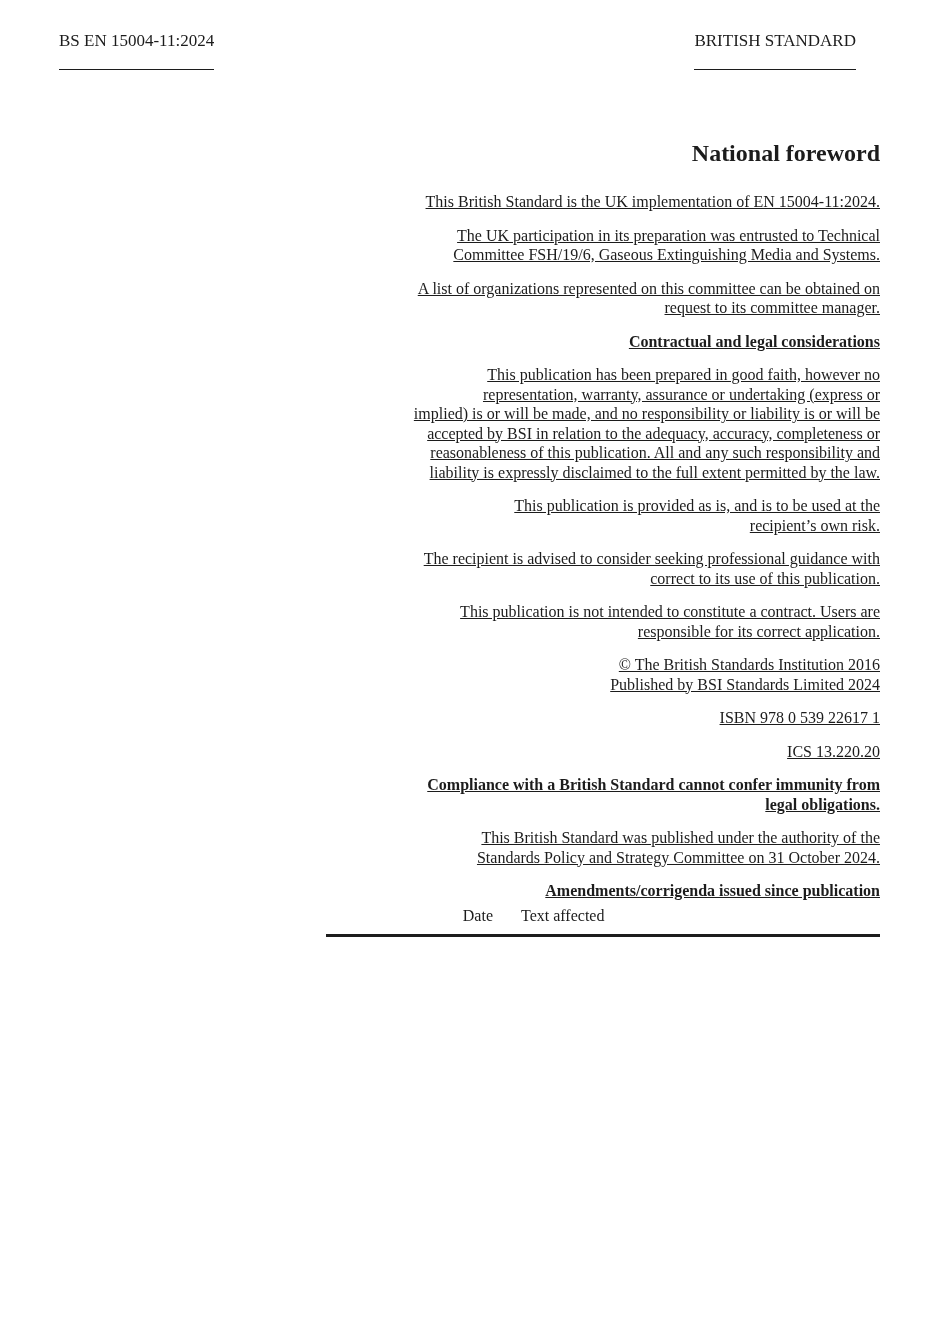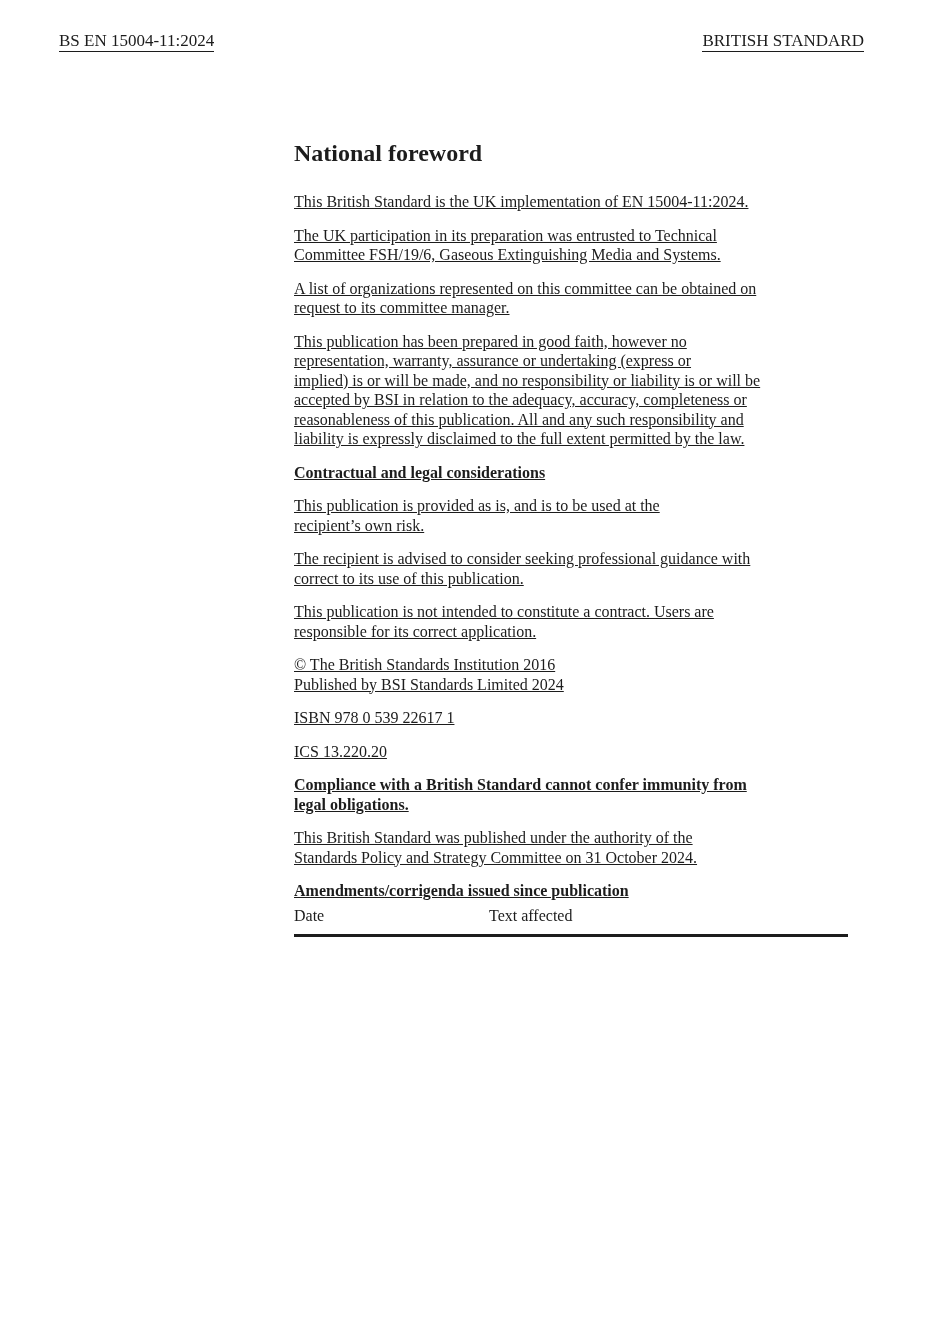--- a/index.html
+++ b/index.html
@@ -14,32 +14,33 @@
     background: #ffffff;
     font-family: "Liberation Serif", "DejaVu Serif", serif;
     color: #1c1c1c;
     overflow: hidden;
   }
   .running-head {
     position: absolute;
     top: 30px;
     font-size: 17px;
     line-height: 21px;
-    padding-bottom: 0;
+    padding-bottom: 18px;
     border-bottom: 1.5px solid #1c1c1c;
     white-space: nowrap;
   }
   .head-left  { left: 59px; }
-  .head-right { right: 86px; }
+  .head-right { right: 94px; }
 
   .content {
     position: absolute;
-    left: 294px;
+    left: 326px;
     top: 139px;
     width: 554px;
+    text-align: right;
   }
   h1.title {
     font-size: 24px;
     font-weight: bold;
     margin: 0 0 24px 0;
     line-height: 29px;
   }
   p.para {
     font-size: 16px;
     line-height: 19.5px;
@@ -79,28 +80,28 @@
     <h1 class="title">National foreword</h1>
 
     <p class="para">This British Standard is the UK implementation of EN 15004-11:2024.</p>
 
     <p class="para">The UK participation in its preparation was entrusted to Technical
 Committee FSH/19/6, Gaseous Extinguishing Media and Systems.</p>
 
     <p class="para">A list of organizations represented on this committee can be obtained on
 request to its committee manager.</p>
 
+    <p class="para bold">Contractual and legal considerations</p>
+
     <p class="para">This publication has been prepared in good faith, however no
 representation, warranty, assurance or undertaking (express or
 implied) is or will be made, and no responsibility or liability is or will be
 accepted by BSI in relation to the adequacy, accuracy, completeness or
 reasonableness of this publication. All and any such responsibility and
 liability is expressly disclaimed to the full extent permitted by the law.</p>
-
-    <p class="para bold">Contractual and legal considerations</p>
 
     <p class="para">This publication is provided as is, and is to be used at the
 recipient’s own risk.</p>
 
     <p class="para">The recipient is advised to consider seeking professional guidance with
 correct to its use of this publication.</p>
 
     <p class="para">This publication is not intended to constitute a contract. Users are
 responsible for its correct application.</p>
 

